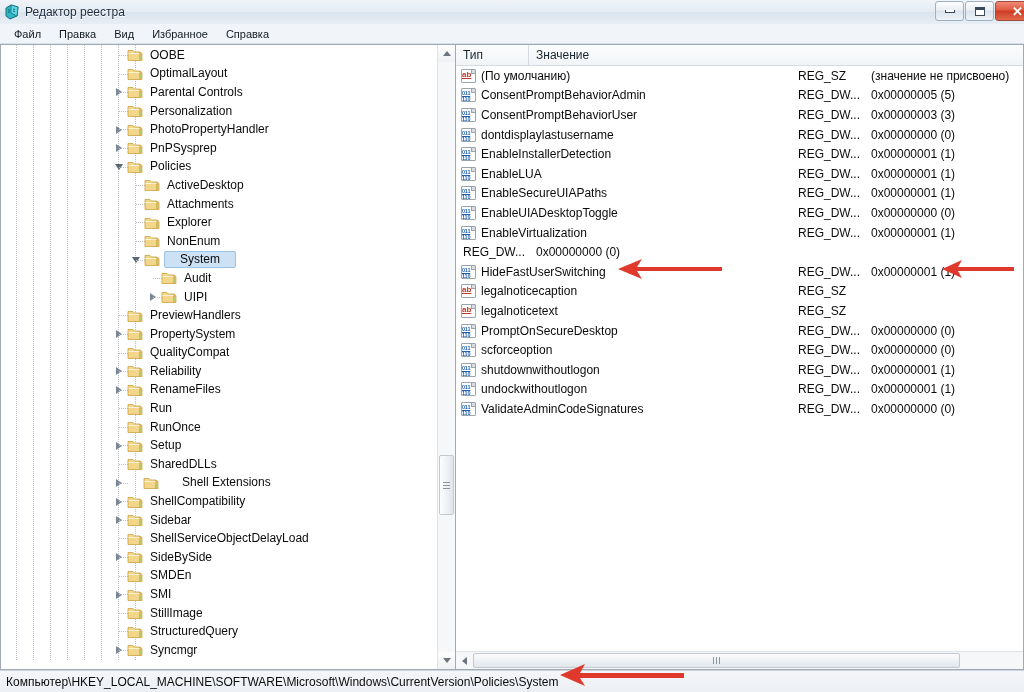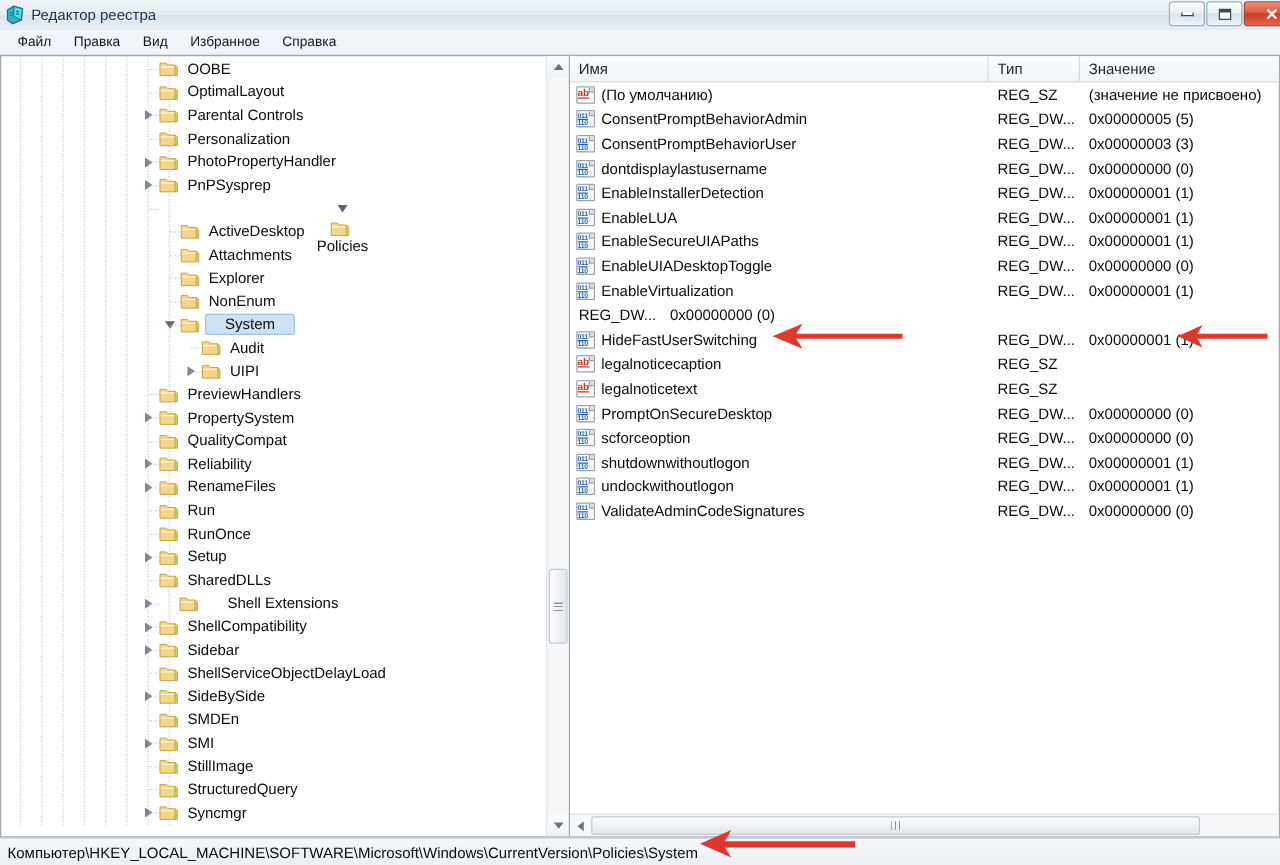--- a/index.html
+++ b/index.html
@@ -302,21 +302,21 @@
                 <i class="tri"></i>
               </span>
               <span class="folder"><svg width="16" height="14" viewBox="0 0 16 14">
                   <path d="M1 2.5 L6 2.5 L7.3 4 L13 4 L13 12.5 L1 12.5 Z" fill="#f4d68a" stroke="#c9a243" stroke-width="0.8"></path>
                   <path d="M13 4 L15 5.6 L15 12.5 L13 12.5 Z" fill="#e6c26e" stroke="#c9a243" stroke-width="0.7"></path>
                   <path d="M1.5 5.5 L12.5 5.5" stroke="#fdf3d4" stroke-width="1"></path>
                   <rect x="12.6" y="8" width="1.6" height="3" fill="#a9d06a"></rect>
                 </svg></span>
               <span class="tlabel">PnPSysprep</span>
             </div>
-            <div class="tnode" style="padding-left: 110px; flex-direction: column;">
+            <div class="tnode" style="padding-left: 110px;">
               <div class="dash-h" style="left: 118px; top: 9px;"></div>
               <span class="expander">
                 <i class="tri open"></i>
               </span>
               <span class="folder"><svg width="16" height="14" viewBox="0 0 16 14">
                   <path d="M1 2.5 L6 2.5 L7.3 4 L13 4 L13 12.5 L1 12.5 Z" fill="#f4d68a" stroke="#c9a243" stroke-width="0.8"></path>
                   <path d="M13 4 L15 5.6 L15 12.5 L13 12.5 Z" fill="#e6c26e" stroke="#c9a243" stroke-width="0.7"></path>
                   <path d="M1.5 5.5 L12.5 5.5" stroke="#fdf3d4" stroke-width="1"></path>
                   <rect x="12.6" y="8" width="1.6" height="3" fill="#a9d06a"></rect>
                 </svg></span>
@@ -642,21 +642,20 @@
           <span class="grip-v"></span>
         </div>
         <div class="sb-arrow bot">
           <span class="sb-dn"></span>
         </div>
       </div>
     </div>
 
     <div class="list-pane">
       <div class="lheader">
-        <div class="lh-cell lh-name">Имя</div>
         <div class="lh-cell lh-type">Тип</div>
         <div class="lh-cell lh-val">Значение</div>
       </div>
       <div class="lrows" id="list-rows">
           <div class="lrow">
             <div class="c-name">
               <span class="vicon sz">
                 <span class="fold"></span>
                 <span class="tx">ab</span>
               </span>

